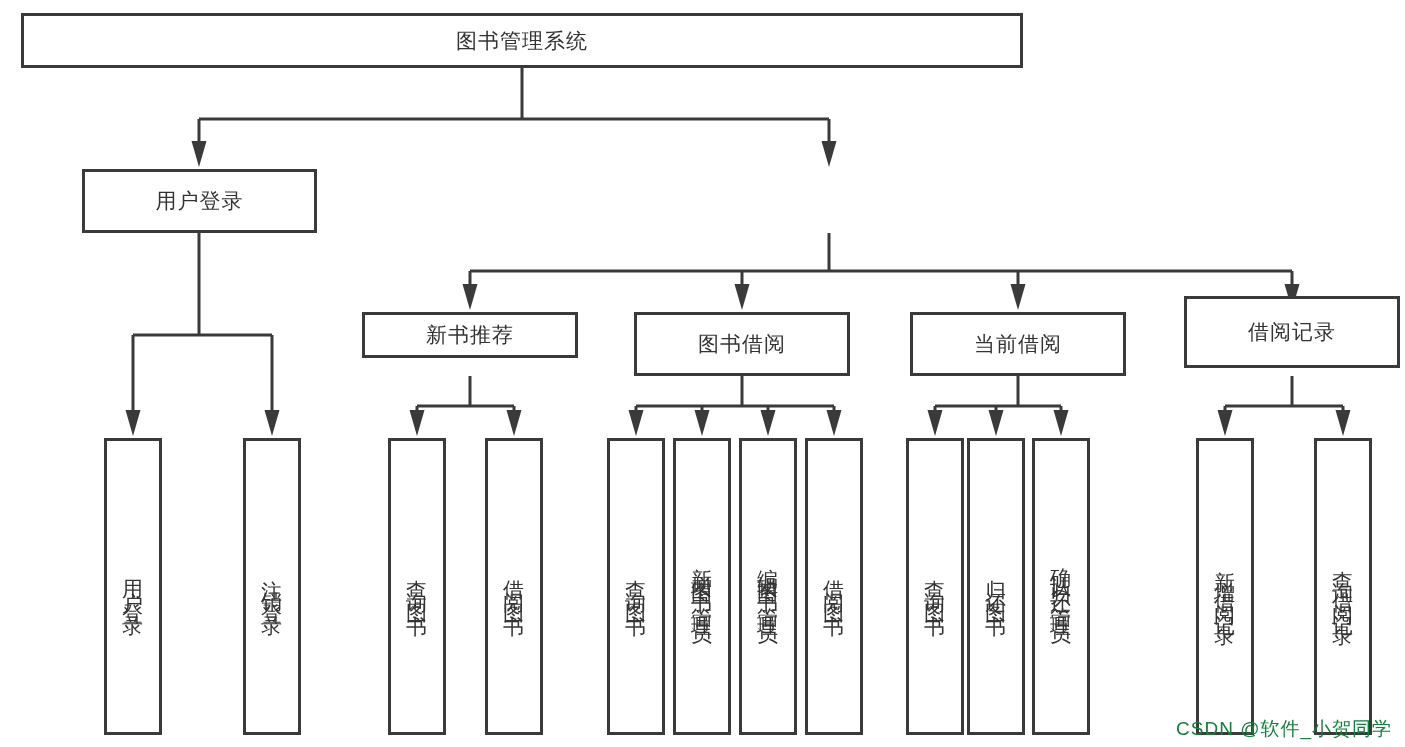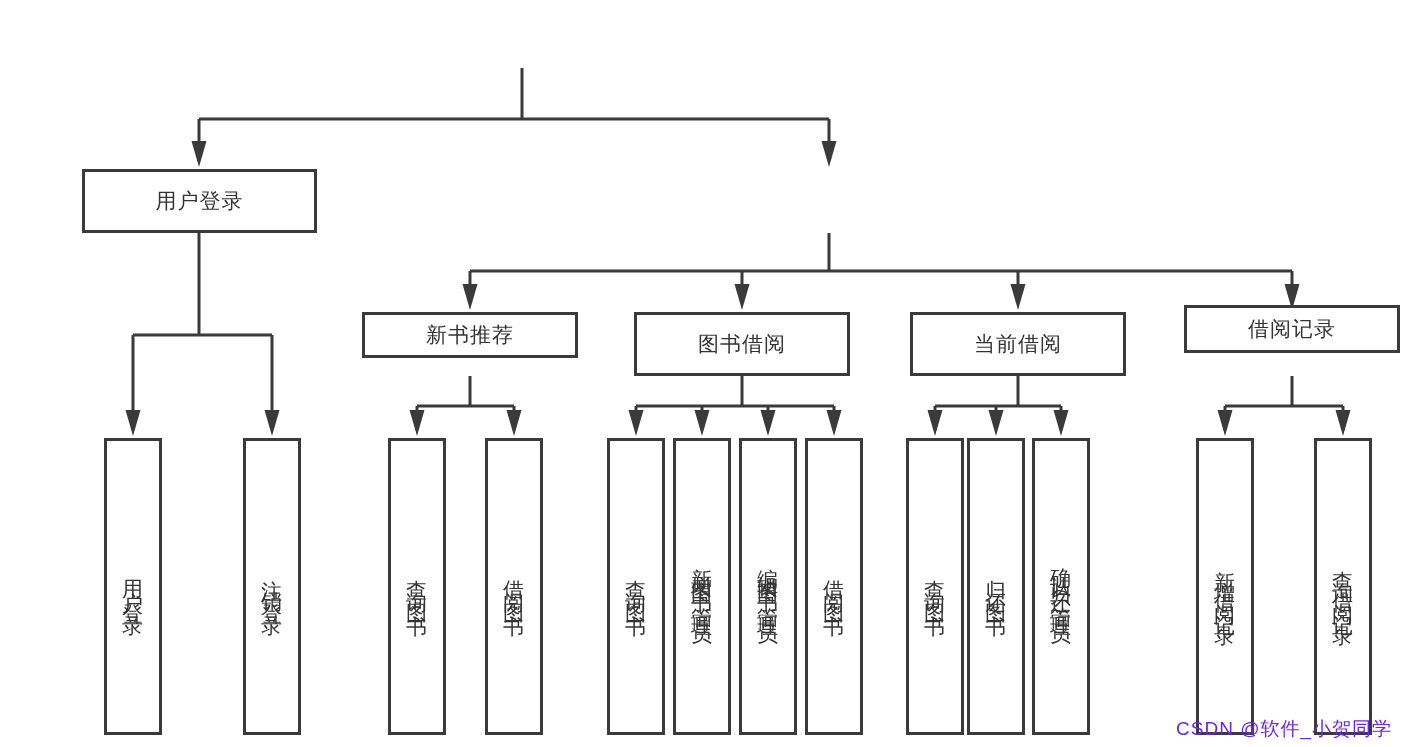--- a/index.html
+++ b/index.html
@@ -17,21 +17,21 @@
   }
   .hbox span{font-size:21px;letter-spacing:1px;white-space:nowrap;}
   .vbox span{
     writing-mode:vertical-rl;font-size:21px;line-height:1;white-space:nowrap;
   }
   .ls4{letter-spacing:12px;}
   .ls6{letter-spacing:11px;}
   .ls9{letter-spacing:8px;}
   .watermark{
     position:absolute;right:13px;top:716px;z-index:3;
-    font-size:19px;color:#6d28d9;letter-spacing:1px;white-space:nowrap;
+    font-size:19px;color:#15803d;letter-spacing:1px;white-space:nowrap;
   }
 </style>
 </head>
 <body>
 
 <div class="canvas">
 
   <svg class="wires" viewBox="0 0 1405 747" xmlns="http://www.w3.org/2000/svg">
     <path d="M522 68 V119 M199 119 H829 M199 233 V335 M133 335 H272 M829 233 V271 M470 271 H1292 M470 376 V406 M417 406 H514 M742 376 V406 M636 406 H834 M1018 376 V406 M935 406 H1061 M1292 376 V406 M1225 406 H1343"></path>
     <path d="M199 119 V149 M829 119 V149 M133 335 V418 M272 335 V418 M470 271 V292 M742 271 V292 M1018 271 V292 M1292 271 V292 M417 406 V418 M514 406 V418 M636 406 V418 M702 406 V418 M768 406 V418 M834 406 V418 M935 406 V418 M996 406 V418 M1061 406 V418 M1225 406 V418 M1343 406 V418"></path>
@@ -49,35 +49,38 @@
     <polygon points="694.5,410 709.5,410 702,436"></polygon>
     <polygon points="760.5,410 775.5,410 768,436"></polygon>
     <polygon points="826.5,410 841.5,410 834,436"></polygon>
     <polygon points="927.5,410 942.5,410 935,436"></polygon>
     <polygon points="988.5,410 1003.5,410 996,436"></polygon>
     <polygon points="1053.5,410 1068.5,410 1061,436"></polygon>
     <polygon points="1217.5,410 1232.5,410 1225,436"></polygon>
     <polygon points="1335.5,410 1350.5,410 1343,436"></polygon>
   </svg>
 
+  <div class="box hbox" style="left:21px;top:13px;width:1002px;height:55px">
+    <span>图书管理系统</span>
+  </div>
 
   <div class="box hbox" style="left:82px;top:169px;width:235px;height:64px">
     <span>用户登录</span>
   </div>
 
   <div class="box hbox" style="left:362px;top:312px;width:216px;height:46px">
     <span>新书推荐</span>
   </div>
   <div class="box hbox" style="left:910px;top:312px;width:216px;height:64px">
     <span>当前借阅</span>
   </div>
   <div class="box hbox" style="left:634px;top:312px;width:216px;height:64px">
     <span>图书借阅</span>
   </div>
-  <div class="box hbox" style="left:1184px;top:305px;width:216px;height:48px">
+  <div class="box hbox" style="left:1184px;top:296px;width:216px;height:72px">
     <span>借阅记录</span>
   </div>
 
   <div class="box vbox" style="left:104px;top:438px;width:58px;height:297px">
     <span class="ls4">用户登录</span>
   </div>
   <div class="box vbox" style="left:243px;top:438px;width:58px;height:297px">
     <span class="ls4">注销登录</span>
   </div>
 

